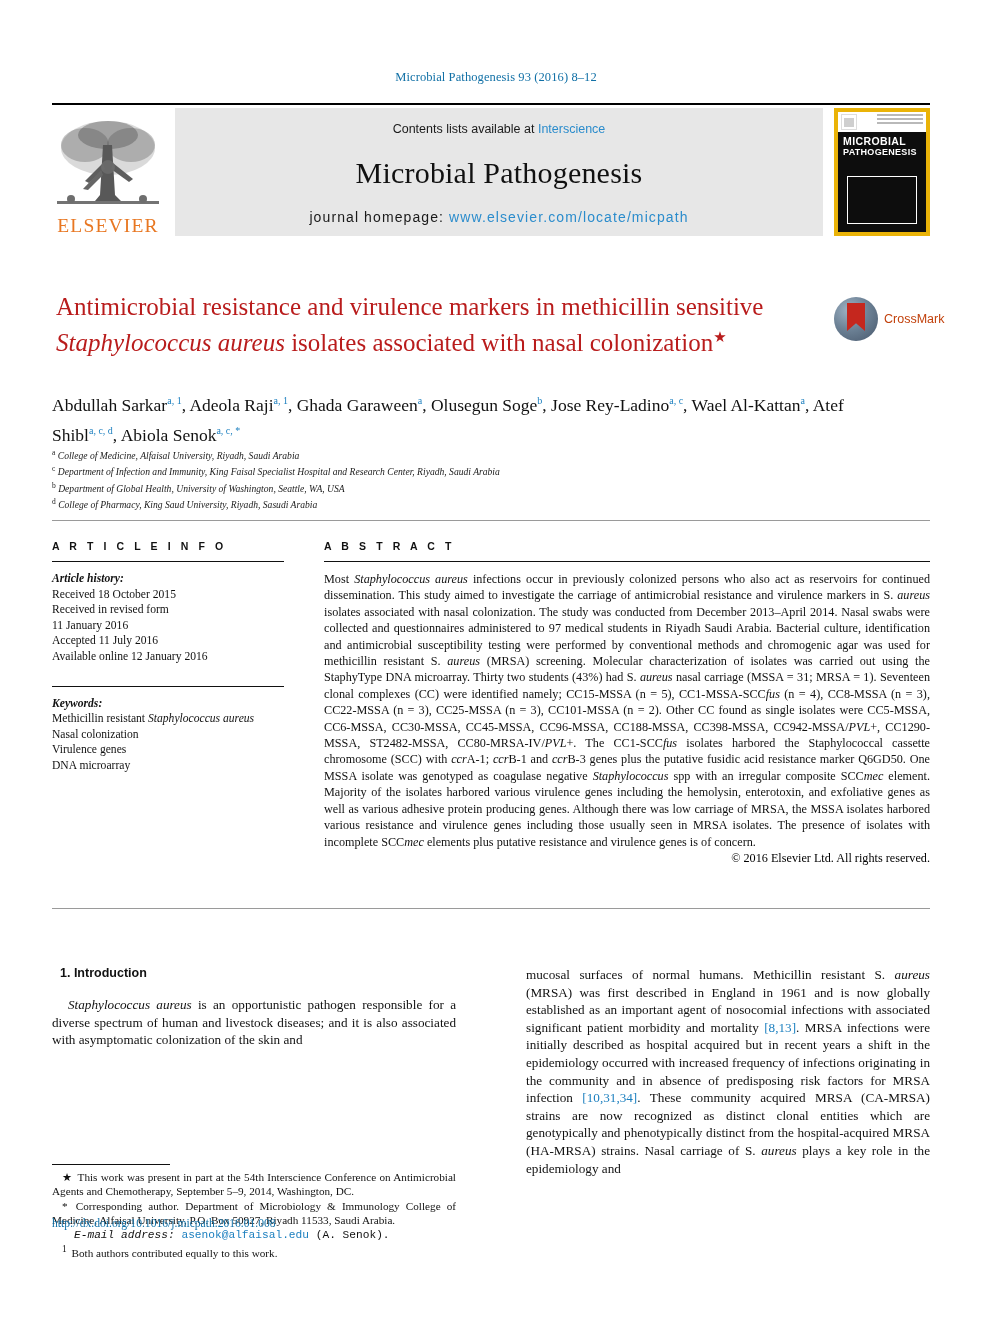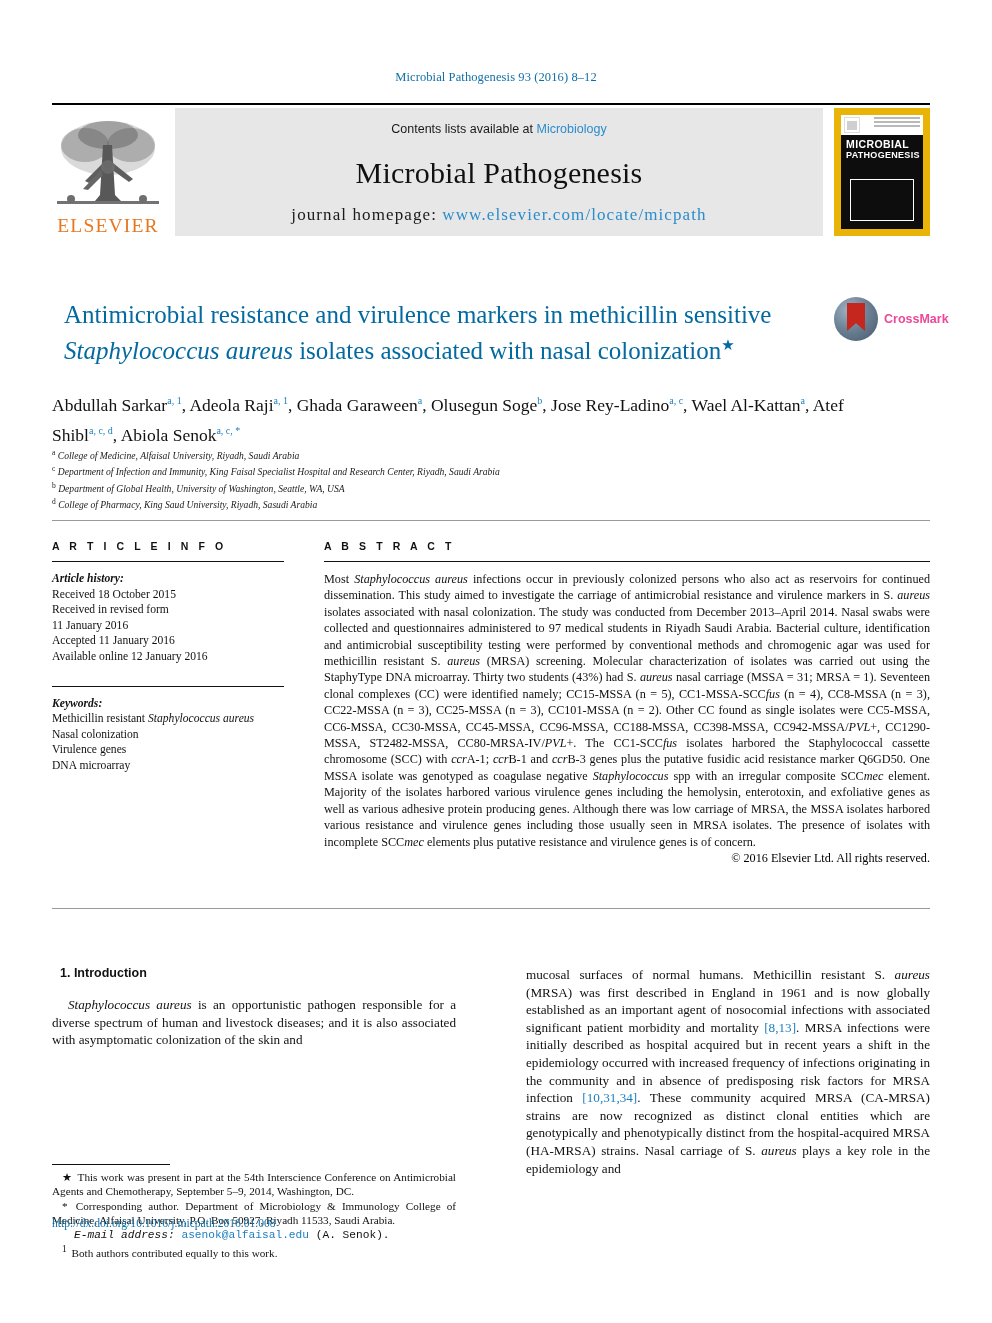--- a/index.html
+++ b/index.html
@@ -95,32 +95,32 @@
   .journal-name {
     margin-top: 20px;
     font-size: 30px;
     font-family: "Liberation Serif", serif;
     color: #111;
     letter-spacing: 0.2px;
   }
   .homepage-line {
     position: absolute;
     bottom: 11px;
-    font-size: 17px;
-    font-family: Liberation Serif, serif;
+    font-size: 14px;
+    font-family: Liberation Sans, sans-serif;
     letter-spacing: 1.1px;
     color: #1a1a1a;
   }
   .homepage-line .url {
     color: #2b8ccc;
   }
   .cover-thumb {
     width: 96px;
     flex: 0 0 96px;
-    border: 7px solid #eab308;
+    border: 4px solid #eab308;
     background: #be185d;
     box-sizing: border-box;
     position: relative;
     overflow: hidden;
   }
   .cover-top {
     height: 20px;
     background: #fff;
     display: flex;
     justify-content: space-between;
@@ -177,22 +177,22 @@
   .title-block {
     position: absolute;
     top: 287px;
     left: 52px;
     width: 790px;
   }
   .article-title {
     font-family: "Liberation Serif", serif;
     font-size: 25px;
     line-height: 31px;
-    color: #0369a1;
-    margin: 12px;
+    color: #b91c1c;
+    margin: 4px;
     font-weight: normal;
   }
   .article-title i { font-style: italic; }
   .title-star { font-size: 15px; vertical-align: super; }
 
   .crossmark {
     position: absolute;
     top: 291px;
     left: 834px;
     width: 110px;
@@ -210,23 +210,23 @@
   .cm-badge::after {
     content: "";
     position: absolute;
     left: 13px; top: 6px;
     width: 18px; height: 28px;
     background: #c5271e;
     clip-path: polygon(0 0, 100% 0, 100% 100%, 50% 72%, 0 100%);
   }
   .cm-text {
     font-family: "Liberation Sans", sans-serif;
-    font-weight: bold;
+    font-weight: normal;
     font-size: 12.5px;
-    color: #ec4899;
+    color: #c2410c;
     margin-left: 6px;
   }
 
   
   .authors {
     position: absolute;
     top: 388px;
     left: 52px;
     width: 800px;
     font-size: 17.5px;
@@ -412,21 +412,21 @@
             <circle cx="16" cy="84" r="4" fill="#6e6e6e"></circle>
             <circle cx="88" cy="84" r="4" fill="#6e6e6e"></circle>
             <circle cx="53" cy="52" r="7" fill="#7a7a7a" opacity="0.5"></circle>
           </g>
         </svg>
         <div class="elsevier-word">ELSEVIER</div>
       </div>
 
       <div class="journal-band">
         <div class="contents-line">
-          <span>Contents lists available at </span><span class="sd">Microbiology</span>
+          <span>Contents lists available at </span><span class="sd">Interscience</span>
         </div>
         <div class="journal-name">Microbial Pathogenesis</div>
         <div class="homepage-line">
           <span>journal homepage: </span><span class="url">www.elsevier.com/locate/micpath</span>
         </div>
       </div>
 
       <div class="cover-thumb">
         <div class="cover-top">
           <div class="cover-els"></div>
@@ -479,21 +479,21 @@
   <div class="rule-main rule-bottom"></div>
 
   <div class="info-col">
     <div class="sec-head">A R T I C L E   I N F O</div>
     <div class="hr-thin"></div>
     <div class="info-body">
       <div class="lbl">Article history:</div>
       <div>Received 18 October 2015</div>
       <div>Received in revised form</div>
       <div>11 January 2016</div>
-      <div>Accepted 11 January 2016</div>
+      <div>Accepted 11 July 2016</div>
       <div>Available online 12 January 2016</div>
     </div>
     <div class="hr-thin" style="margin-top:21px;"></div>
     <div class="info-body kw-block">
       <div class="lbl">Keywords:</div>
       <div>Methicillin resistant <i>Staphylococcus aureus</i></div>
       <div>Nasal colonization</div>
       <div>Virulence genes</div>
       <div>DNA microarray</div>
     </div>

